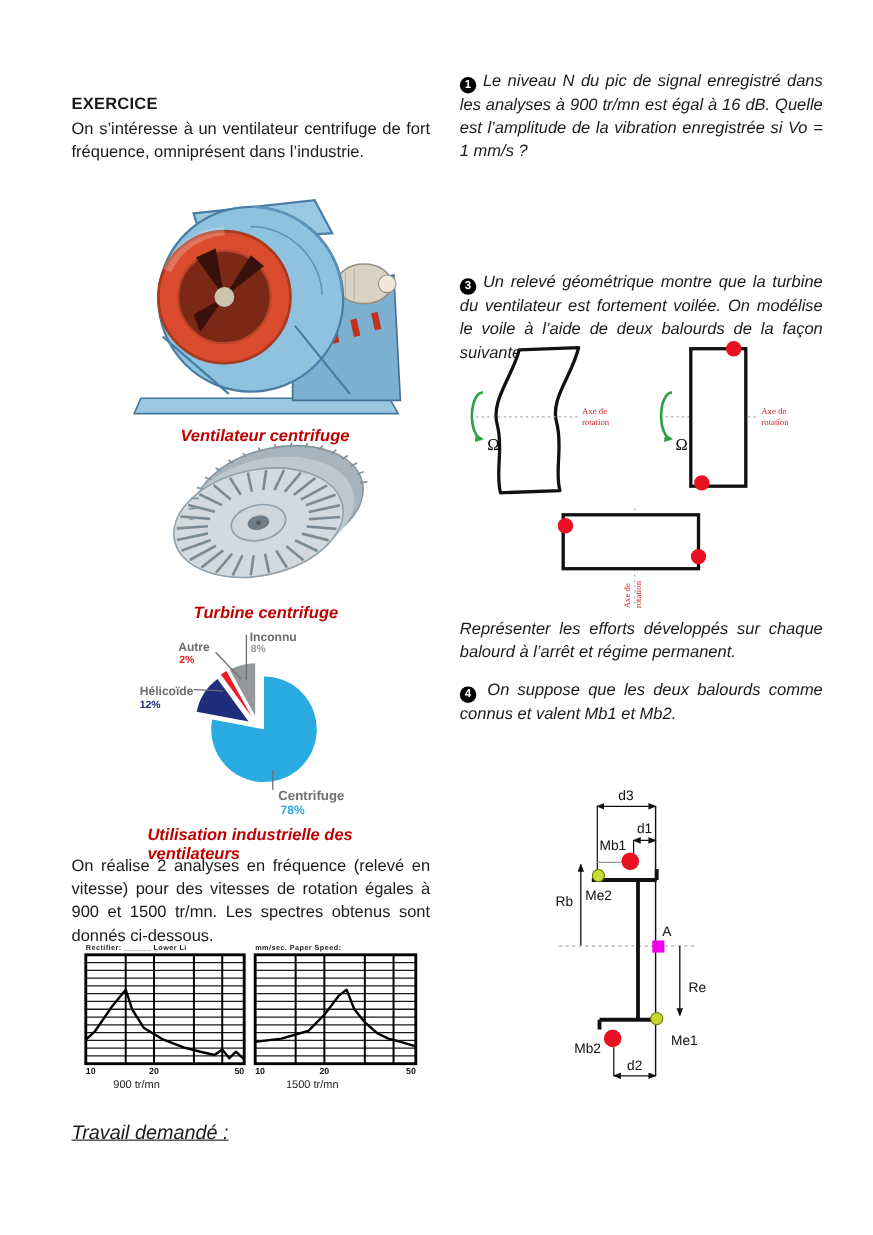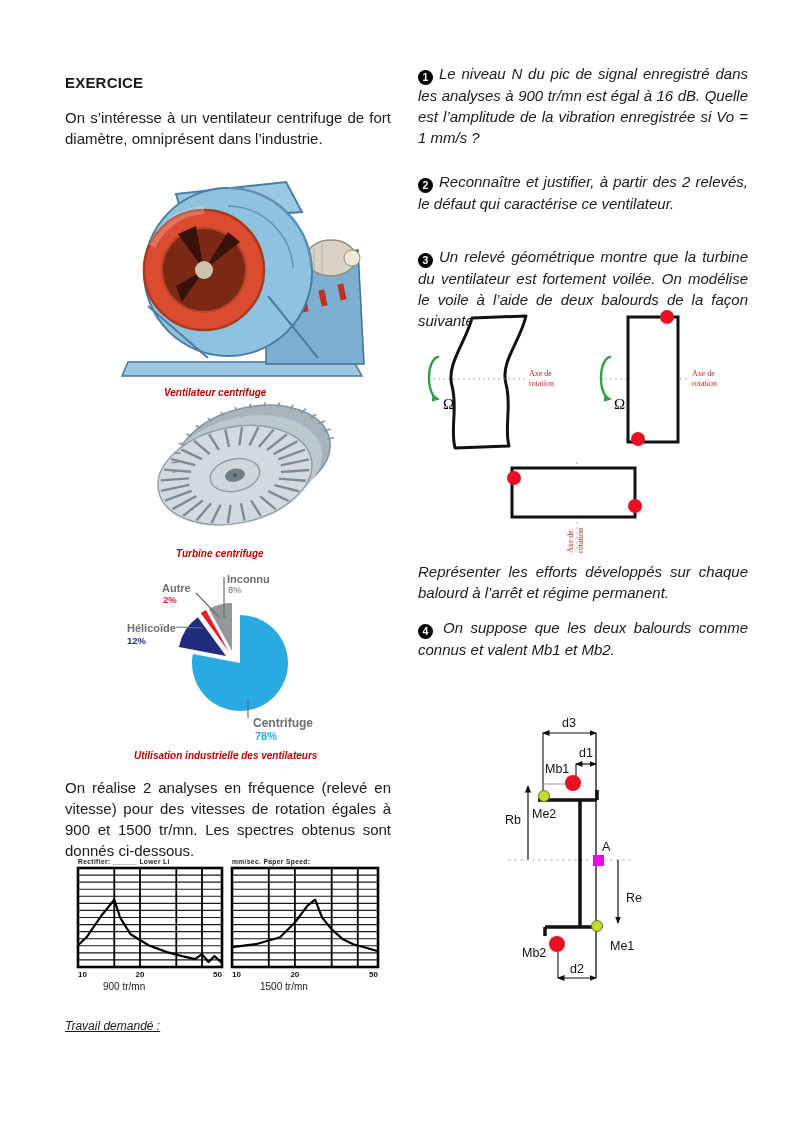--- a/index.html
+++ b/index.html
@@ -5,40 +5,40 @@
   html,body{margin:0;padding:0;background:#9a9a9a;}
   .page{position:relative;width:794px;height:1123px;margin:0 auto;background:#ffffff;
         font-family:"Liberation Sans",sans-serif;color:#1a1a1a;overflow:hidden;}
   .abs{position:absolute;}
   .h1{font-size:15px;font-weight:bold;letter-spacing:.2px;}
   p.body{margin:0;font-size:15px;line-height:21px;text-align:justify;}
   .rtext{font-style:italic;}
   .qnum{display:inline-block;width:15px;height:15px;border-radius:50%;background:#000;color:#fff;
         font-style:normal;font-weight:bold;font-size:10.5px;line-height:15px;text-align:center;
         margin-right:6px;vertical-align:-2px;}
-  .cap{font-size:10px;font-weight:bold;font-style:italic;color:#c00000;margin-top:2px;}
-  .travail{font-size:12px;font-style:italic;text-decoration:underline;}
+  .cap{font-size:15px;font-weight:bold;font-style:italic;color:#c00000;margin-top:2px;}
+  .travail{font-size:18px;font-style:italic;text-decoration:underline;}
   .speccap{font-size:10px;}
   svg text{font-family:"Liberation Sans",sans-serif;}
   text.serif{font-family:"Liberation Serif",serif;}
   text.axis{font-size:8px;font-family:"Liberation Serif",serif;}
   text.dim{font-size:12.5px;fill:#111;}
   text.pielab{font-size:11px;fill:#6d6e71;font-weight:600;}
   text.piepct{font-size:9.5px;font-weight:bold;}
   text.spechead{font-size:6.6px;font-weight:bold;fill:#1c1c1c;letter-spacing:.4px;}
   text.spectick{font-size:8px;font-weight:bold;fill:#111;}
 </style>
 </head>
 <body>
 
 <div class="page">
 
-  <div class="abs h1" style="left:65px;top:74px;width:326px">EXERCICE</div>
-
-  <p class="abs body" style="left:65px;top:107px;width:326px">On s’intéresse à un ventilateur centrifuge de fort diamètre, omniprésent dans l’industrie.</p>
+  <div class="abs h1" style="left:65px;top:86px;width:326px">EXERCICE</div>
+
+  <p class="abs body" style="left:65px;top:107px;width:326px">On s’intéresse à un ventilateur centrifuge de fort fréquence, omniprésent dans l’industrie.</p>
 
   <div class="abs" style="left:118px;top:176px;width:250px">
     <svg width="250" height="205" viewBox="0 0 250 205">
       <polygon points="10,186 236,186 244,200 4,200" fill="#9cc7e0" stroke="#43759c" stroke-width="1.5"></polygon>
       <polygon points="148,92 240,74 246,188 148,188" fill="#7cb0d0" stroke="#436f94" stroke-width="1.5"></polygon>
       <rect x="183" y="120" width="6" height="16" fill="#c0311f" transform="rotate(-12 186 128)"></rect>
       <rect x="202" y="114" width="6" height="16" fill="#c0311f" transform="rotate(-12 205 122)"></rect>
       <rect x="221" y="108" width="6" height="16" fill="#c0311f" transform="rotate(-12 224 116)"></rect>
       <ellipse cx="213" cy="82" rx="25" ry="18" fill="#d8d2c4" stroke="#968f7e" stroke-width="1.5"></ellipse>
       <circle cx="234" cy="82" r="8" fill="#eee8da" stroke="#968f7e"></circle>
@@ -205,21 +205,20 @@
   </div>
   <div class="abs" style="left:75px;top:981px;width:310px;height:18px">
     <span class="abs speccap" style="left:28px">900 tr/mn</span>
     <span class="abs speccap" style="left:185px">1500 tr/mn</span>
   </div>
 
   <div class="abs travail" style="left:65px;top:1019px">Travail demandé :</div>
 
   <p class="abs body rtext" style="left:418px;top:63px;width:330px"><span class="qnum">1</span><span>Le niveau N du pic de signal enregistré dans les analyses à 900 tr/mn est égal à 16 dB. Quelle est l’amplitude de la vibration enregistrée si Vo = 1 mm/s ?</span></p>
 
-  <p class="abs body rtext" style="left:418px;top:171px;width:330px"><span class="qnum">2</span><span>Reconnaître et justifier, à partir des 2 relevés, le défaut qui caractérise ce ventilateur.</span></p>
 
   <p class="abs body rtext" style="left:418px;top:246px;width:330px"><span class="qnum">3</span><span>Un relevé géométrique montre que la turbine du ventilateur est fortement voilée. On modélise le voile à l’aide de deux balourds de la façon suivante :</span></p>
 
   <svg class="abs" style="left:418px;top:310px" width="345" height="142" viewBox="0 0 345 142">
     <defs>
       <marker id="garr" markerWidth="9" markerHeight="9" refX="6" refY="3.5" orient="auto" markerUnits="userSpaceOnUse">
         <path d="M0,0 L8,3.5 L0,7 Z" fill="#2fa043"></path>
       </marker>
     </defs>
 

